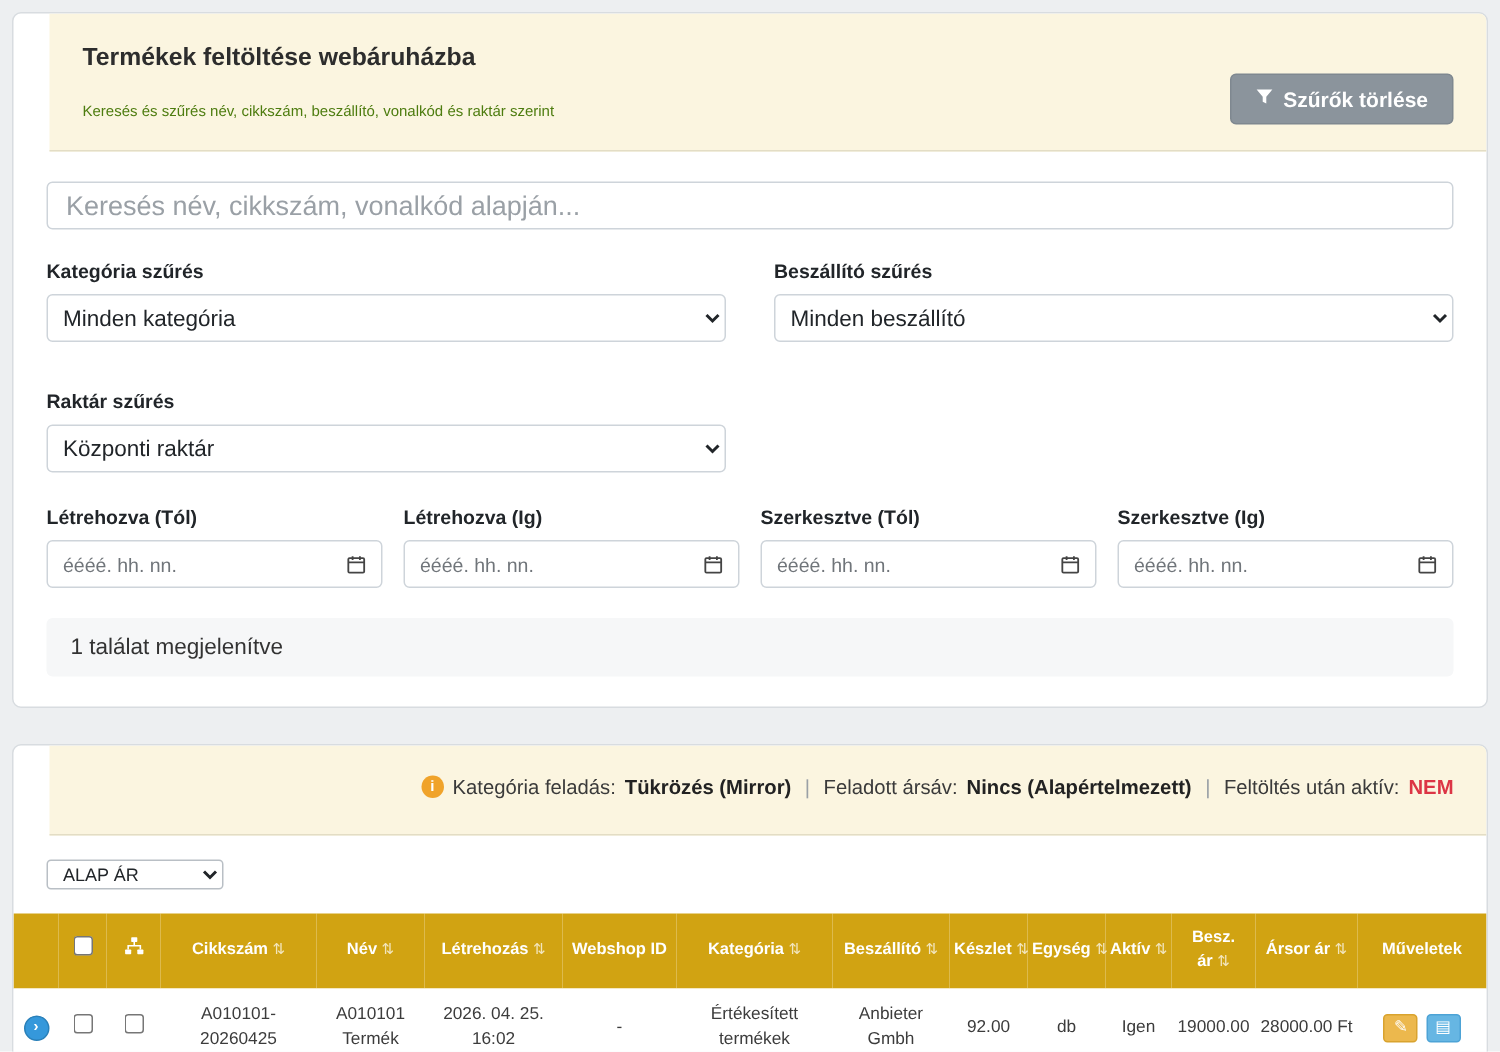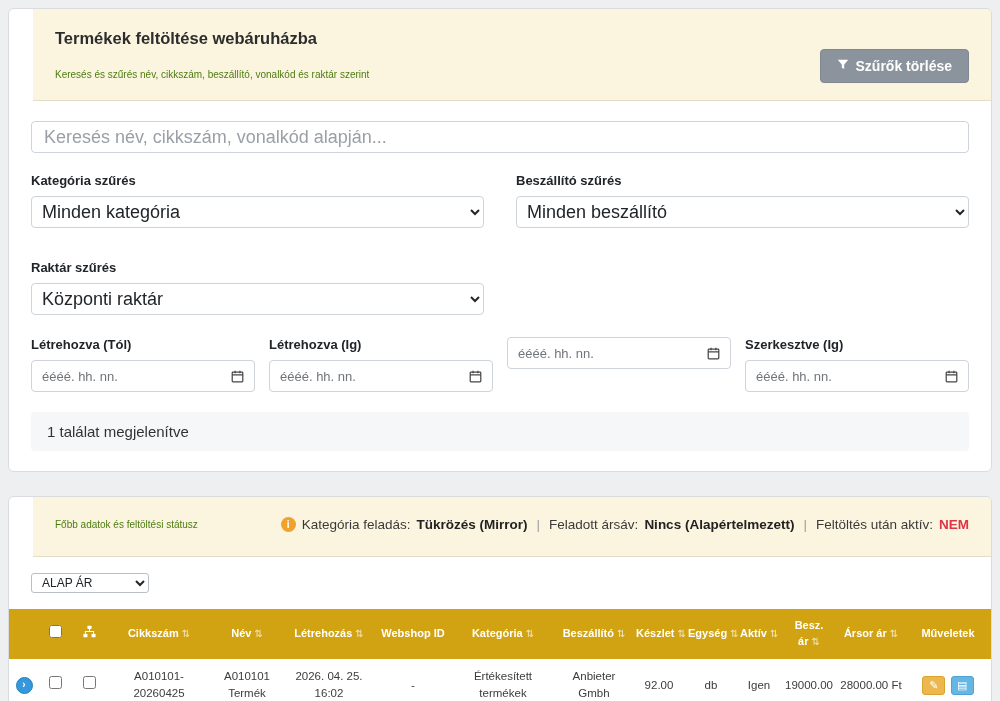--- a/index.html
+++ b/index.html
@@ -47,21 +47,21 @@
   .search-input::placeholder { color:#9aa0a6; }
 
   .filters-row { display:grid; grid-template-columns:1fr 1fr; gap:32px; margin-bottom:22px; }
   .dates-row   { display:grid; grid-template-columns:1fr 1fr 1fr 1fr; gap:14px; }
   .field label {
     display:block; font-size:13px; font-weight:bold; color:#212529; margin-bottom:8px;
   }
   .sel {
     width:100%; height:32px;
     border:1px solid #ced4da; border-radius:4px;
-    background:#fff; font-size:18px; color:#212529;
+    background:#fff; font-size:15px; color:#212529;
     font-family:inherit; padding:0 6px;
   }
   .sel.small { width:118px; height:20px; font-size:12px; border-color:#b9bfc5; border-radius:3px; }
 
   .date-input {
     height:32px; background:#fff;
     border:1px solid #ced4da; border-radius:4px;
     display:flex; align-items:center; justify-content:space-between;
     padding:0 10px; cursor:text;
   }
@@ -193,20 +193,21 @@
               <svg width="13" height="13" viewBox="0 0 16 16" fill="none" stroke="#444" stroke-width="1.5">
                   <rect x="1.5" y="2.5" width="13" height="12" rx="1"></rect>
                   <line x1="1.5" y1="6" x2="14.5" y2="6"></line>
                   <line x1="5" y1="1" x2="5" y2="4"></line>
                   <line x1="11" y1="1" x2="11" y2="4"></line>
                 </svg>
             </span>
           </div>
         </div>
         <div class="field">
+          <label>Szerkesztve (Tól)</label>
           <div class="date-input">
             <span class="date-ph">éééé. hh. nn.</span>
             <span class="cal">
               <svg width="13" height="13" viewBox="0 0 16 16" fill="none" stroke="#444" stroke-width="1.5">
                   <rect x="1.5" y="2.5" width="13" height="12" rx="1"></rect>
                   <line x1="1.5" y1="6" x2="14.5" y2="6"></line>
                   <line x1="5" y1="1" x2="5" y2="4"></line>
                   <line x1="11" y1="1" x2="11" y2="4"></line>
                 </svg>
             </span>
@@ -228,21 +229,20 @@
         </div>
       </div>
 
       <div class="results-bar">1 találat megjelenítve</div>
     </div>
   </section>
 
   <section class="card">
     <header class="card-head products-head">
       <div class="head-row">
-        <div class="card-subtitle">Főbb adatok és feltöltési státusz</div>
         <div class="info-line">
           <span class="info-icon">i</span>
           <span class="il">Kategória feladás:</span>
           <span class="iv">Tükrözés (Mirror)</span>
           <span class="sep">|</span>
           <span class="il">Feladott ársáv:</span>
           <span class="iv">Nincs (Alapértelmezett)</span>
           <span class="sep">|</span>
           <span class="il">Feltöltés után aktív:</span>
           <span class="iv red">NEM</span>

